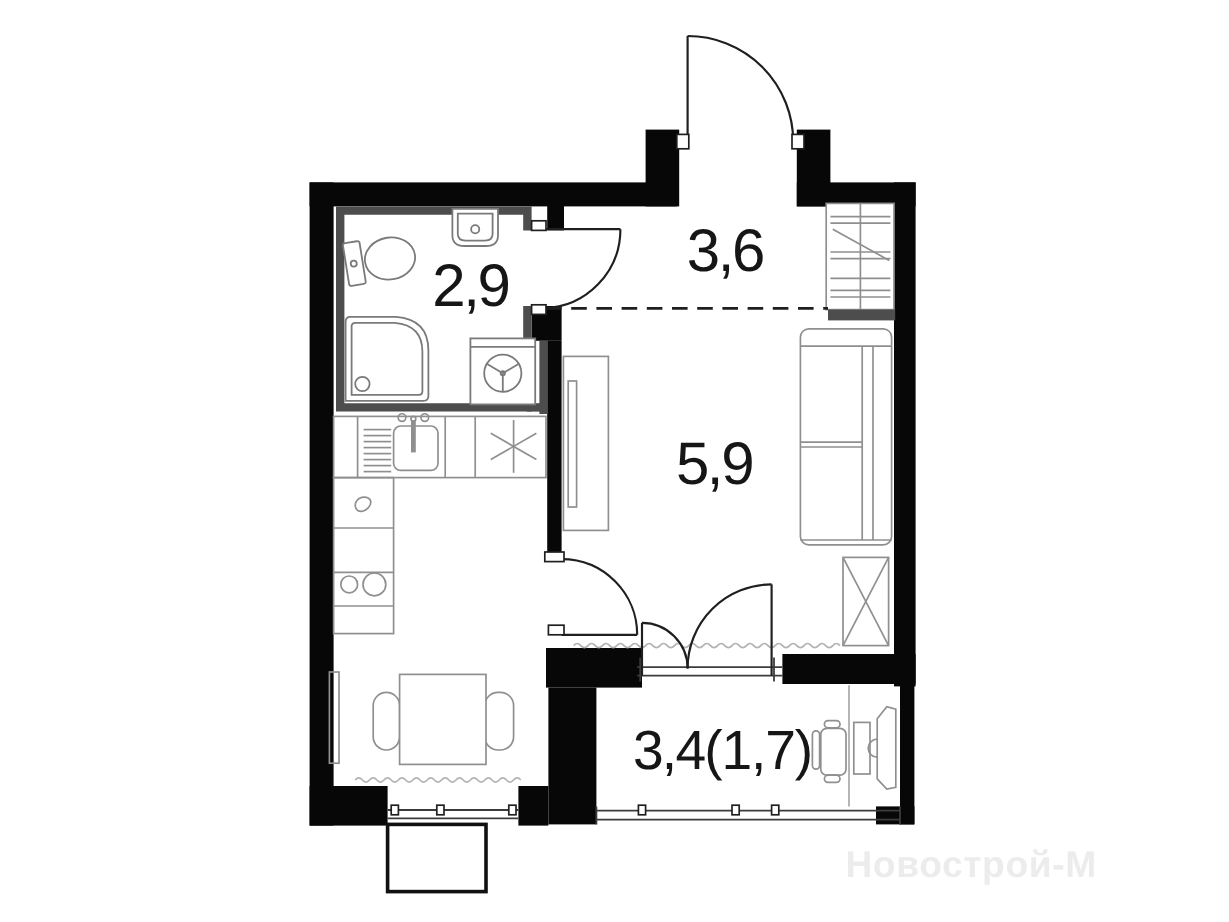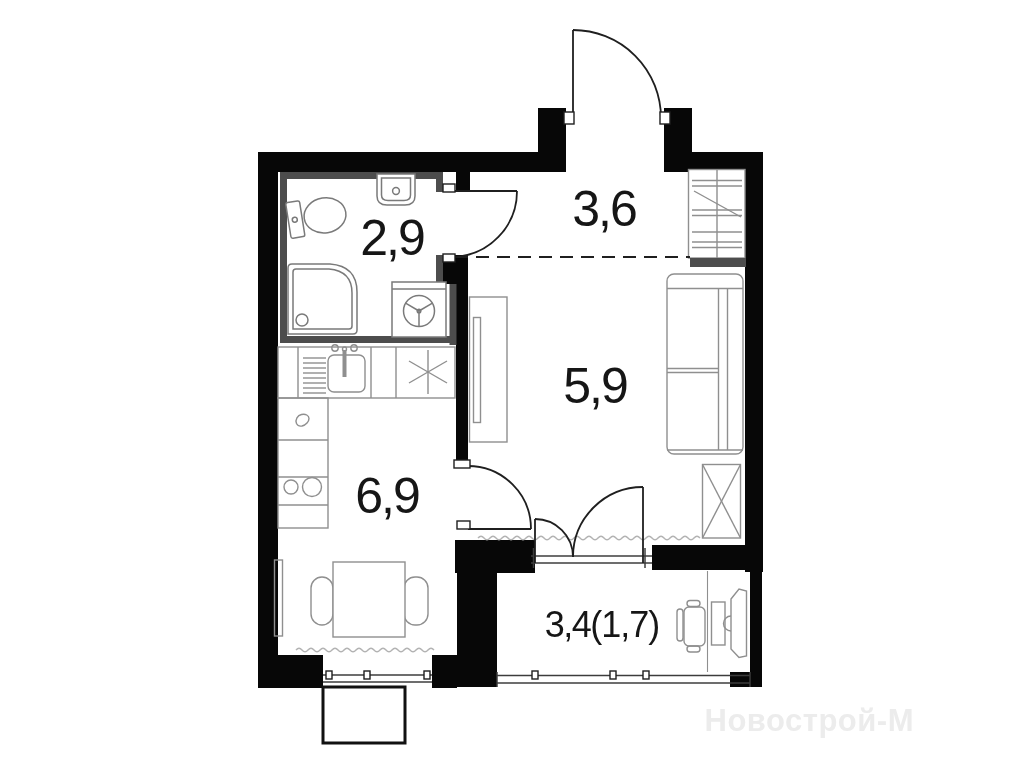--- a/index.html
+++ b/index.html
@@ -13,21 +13,21 @@
   .fix{fill:#fff;stroke:var(--fixture,#7a7a7a);stroke-width:1.5;}
   .fixl{fill:none;stroke:var(--fixture,#7a7a7a);stroke-width:1.5;}
   .door{fill:none;stroke:var(--door,#1f1f1f);stroke-width:1.8;}
   .jamb{fill:#fff;stroke:var(--door,#1f1f1f);stroke-width:1.4;}
   .frameln{fill:none;stroke:var(--frame,#3c3c3c);stroke-width:1.5;}
   .wave{fill:none;stroke:var(--wave,#b3b3b3);stroke-width:1.4;}
   .dash{fill:none;stroke:var(--door,#1f1f1f);stroke-width:2.2;stroke-dasharray:13 8;}
   .bathframe{fill:none;stroke:var(--partition,#4d4d4d);stroke-width:7;}
   .plan-label{position:absolute;transform:translate(-50%,-50%);color:var(--label,#161616);
      font-size:50px;font-weight:500;letter-spacing:-2px;white-space:nowrap;}
-  .plan-label.balcony{font-size:36px;letter-spacing:-1.5px;}
+  .plan-label.balcony{font-size:46px;letter-spacing:-1.5px;}
   .plan-label .paren{letter-spacing:-1px;}
   #watermark{position:absolute;right:14px;top:703px;font-size:31px;font-weight:bold;
      color:var(--watermark,#ececec);letter-spacing:.5px;}
 </style>
 </head>
 <body>
 
 <div id="canvas">
 <svg width="1024" height="768" viewBox="0 0 1024 768">
 
@@ -238,17 +238,16 @@
     <line class="door" x1="643" y1="563" x2="643" y2="487"></line>
     <path class="door" d="M643,487 A70,70 0 0 0 573,557"></path>
     <line class="door" x1="535" y1="563" x2="535" y2="519"></line>
     <path class="door" d="M535,519 A38,38 0 0 1 573,557"></path>
   </g>
 </svg>
 
 <div class="plan-label" style="left:392px;top:238px">2,9</div>
 <div class="plan-label" style="left:604px;top:209px">3,6</div>
 <div class="plan-label" style="left:595px;top:386px">5,9</div>
-<div class="plan-label" style="left:387px;top:496px">6,9</div>
 <div class="plan-label balcony" style="left:602px;top:625px"><span>3,4</span><span class="paren">(1,7)</span></div>
 
 <div id="watermark">Новострой-М</div>
 </div>
 
 </body></html>

